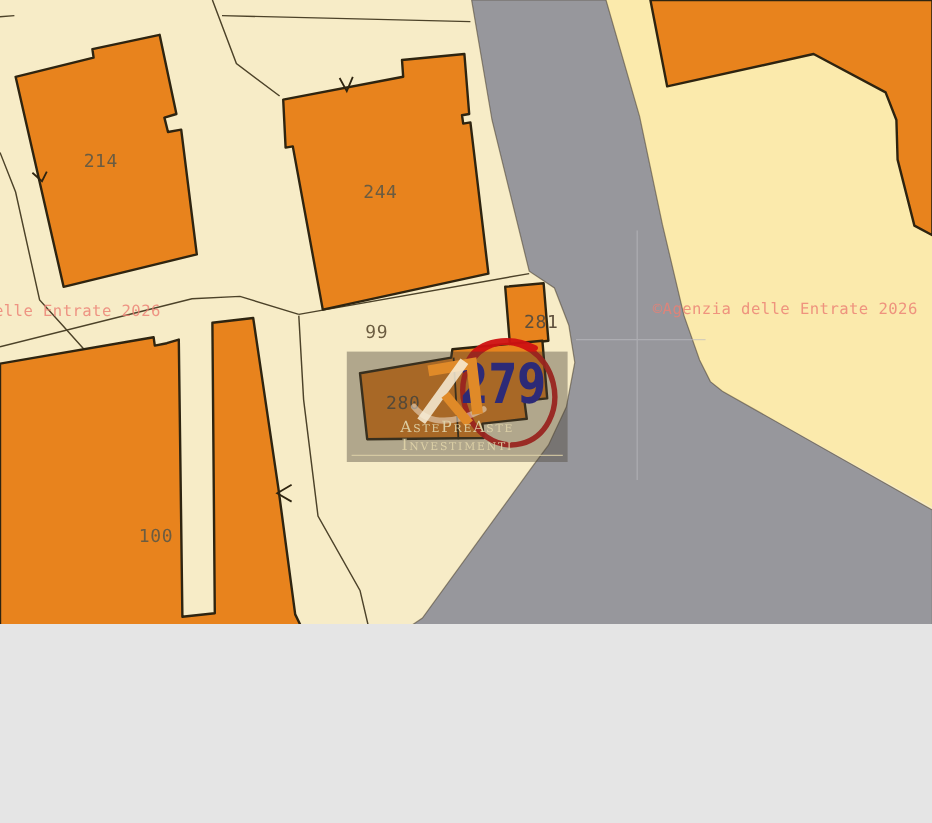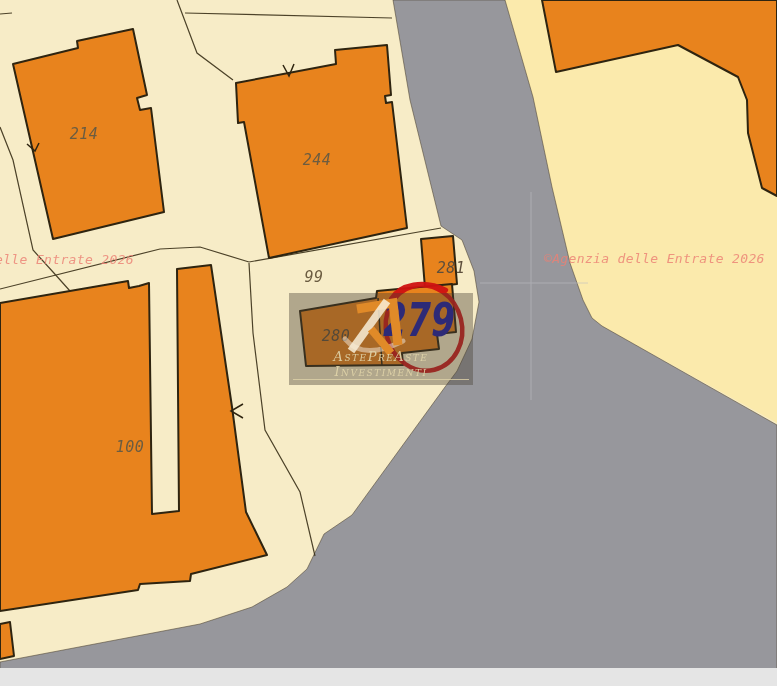--- a/index.html
+++ b/index.html
@@ -1,17 +1,17 @@
 <!DOCTYPE html>
 <html><head>
 <meta charset="utf-8">
 <style>
   html,body{margin:0;padding:0;background:#e5e5e5;}
-  .stage{position:relative;width:777px;height:668px;overflow:hidden;
-         font-family:"DejaVu Sans","Liberation Sans",sans-serif;background:#f7ecc7;font-style:italic;}
+  .stage{position:relative;width:777px;height:520px;overflow:hidden;
+         font-family:"DejaVu Sans","Liberation Sans",sans-serif;background:#f7ecc7;}
   .stage svg.map{position:absolute;left:0;top:0;}
   .plabel{font-family:"DejaVu Sans Mono","Liberation Mono",monospace;
           font-size:15px;fill:#6b5c41;letter-spacing:0.5px;}
   .plabel.dim{fill:#5d4f3c;}
   .hlabel{font-family:"DejaVu Sans","Liberation Sans",sans-serif;
           font-weight:bold;fill:#1c1ca4;}
   .wm{position:absolute;font-family:"DejaVu Sans Mono","Liberation Mono",monospace;
       font-size:13px;color:rgba(236,128,116,0.82);white-space:nowrap;
       letter-spacing:0.35px;pointer-events:none;}
   .wm-left{left:-5px;top:252px;}

